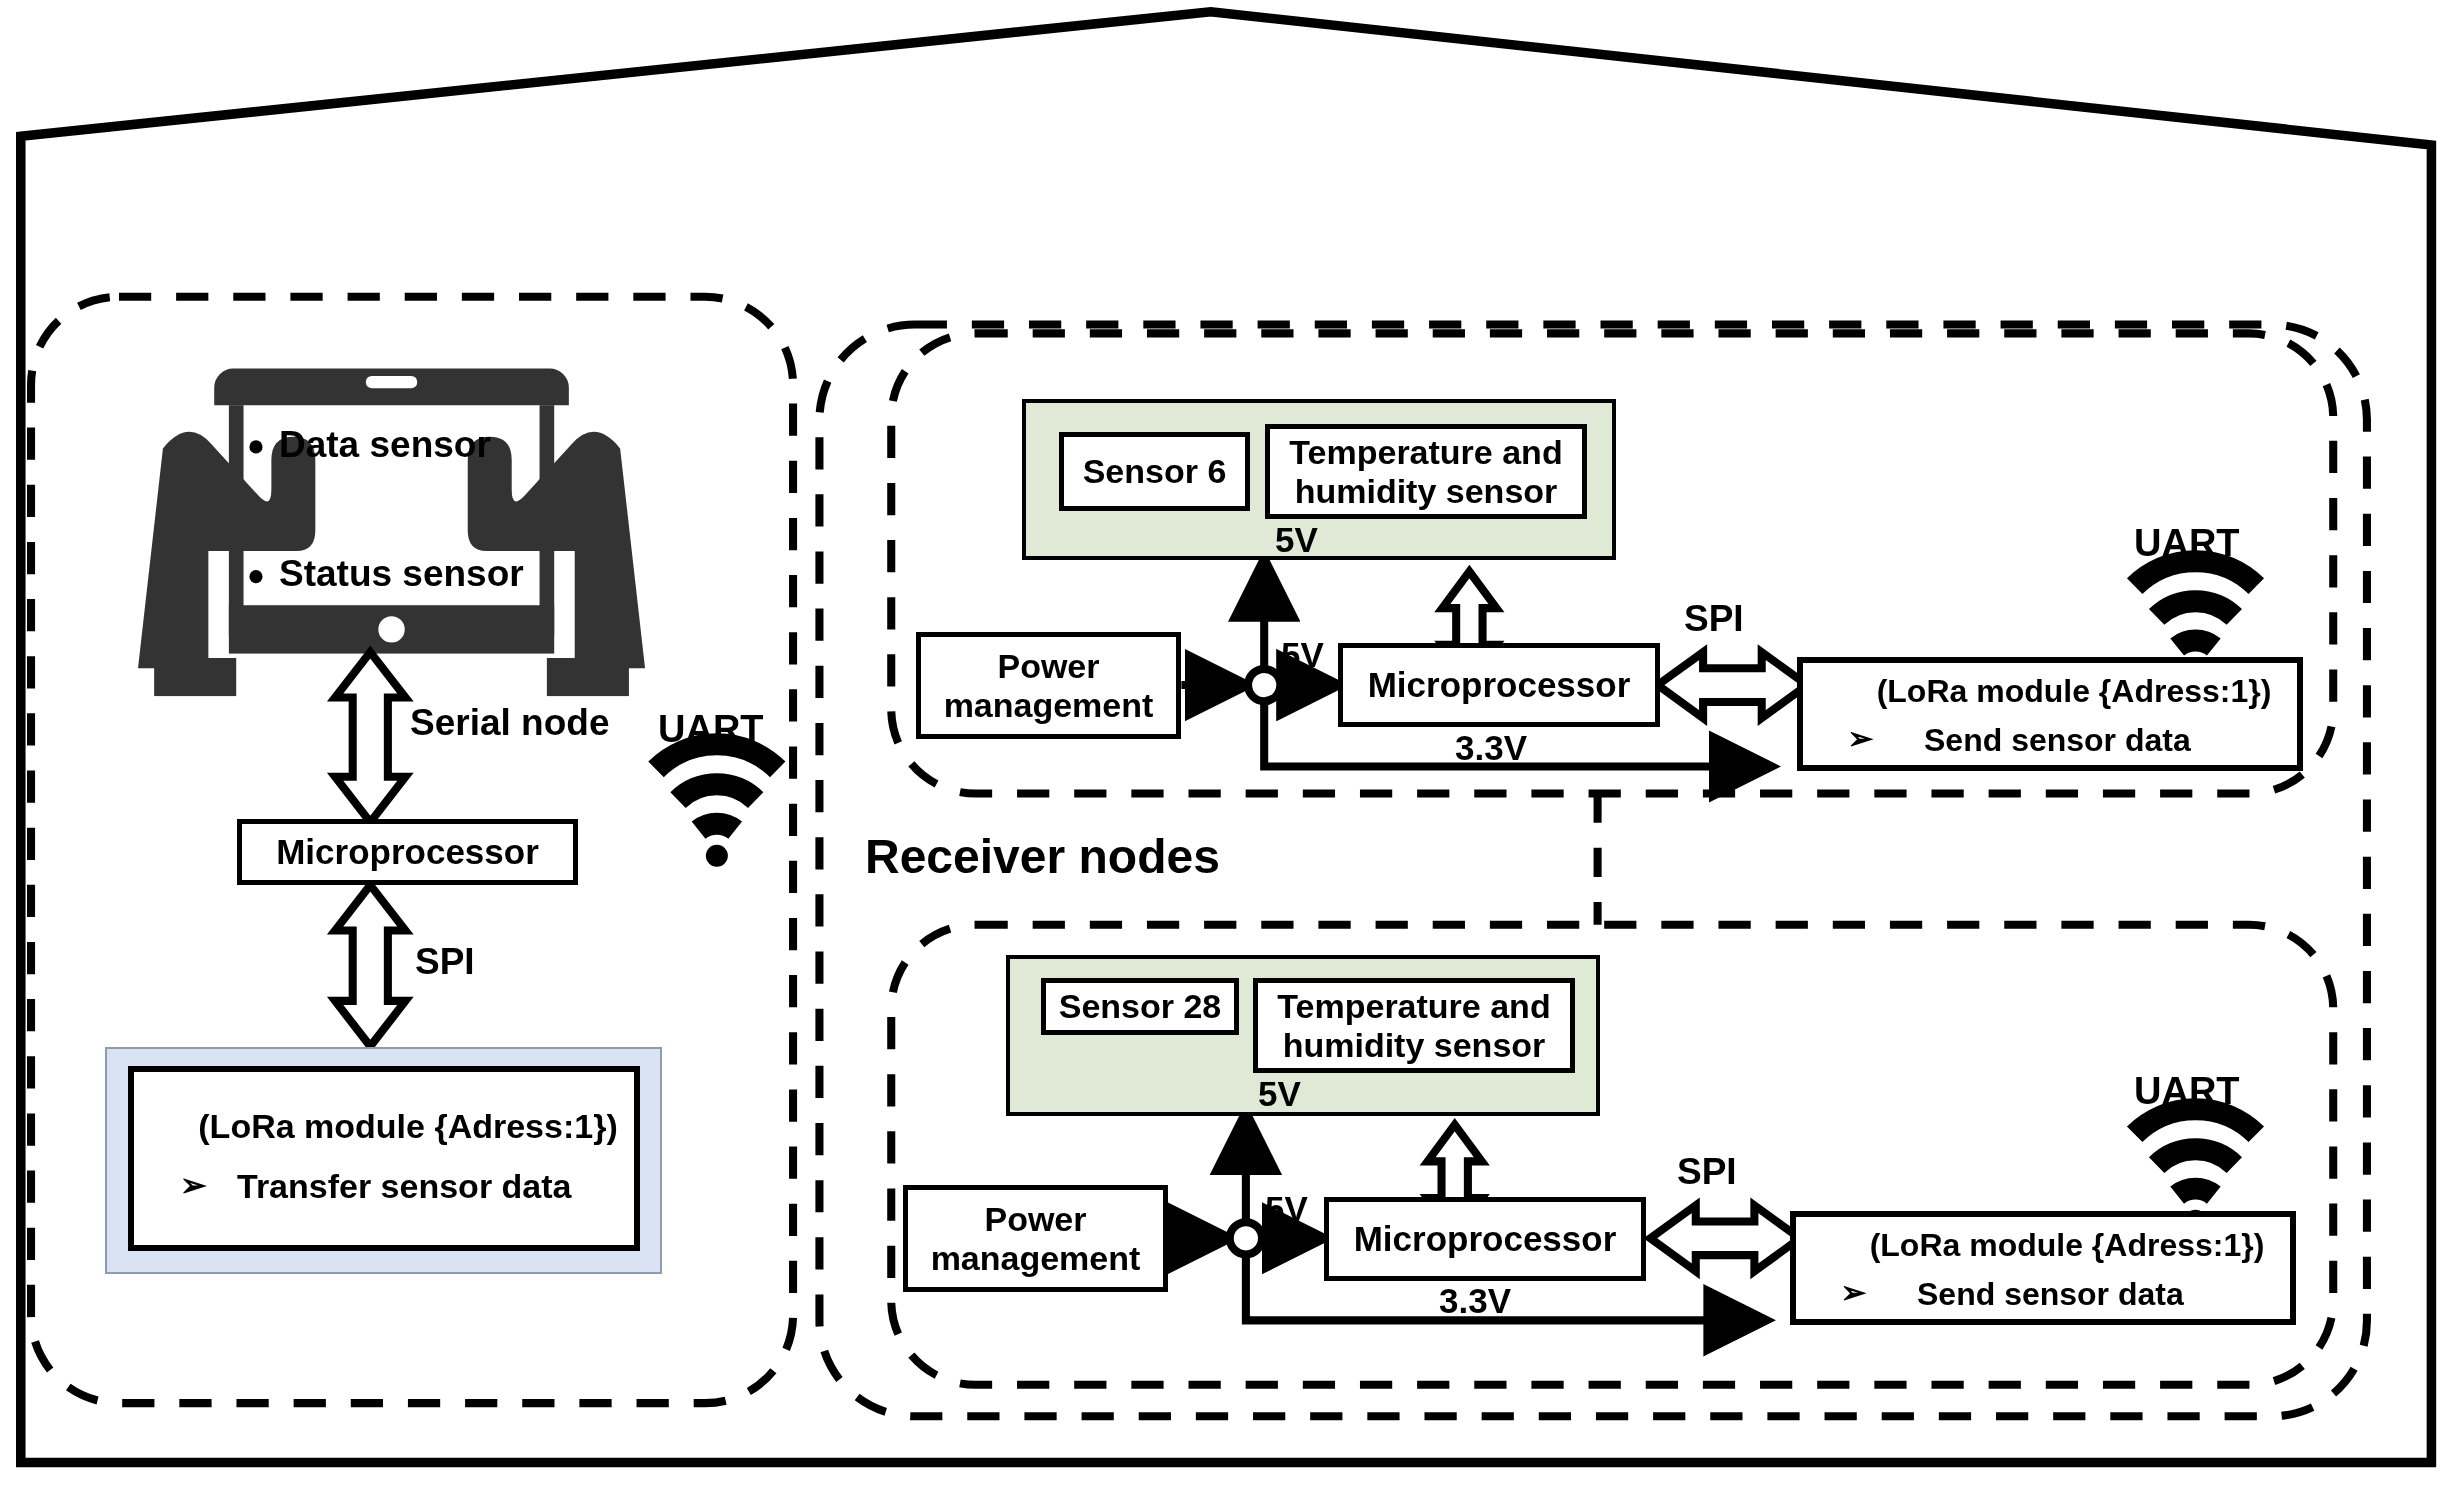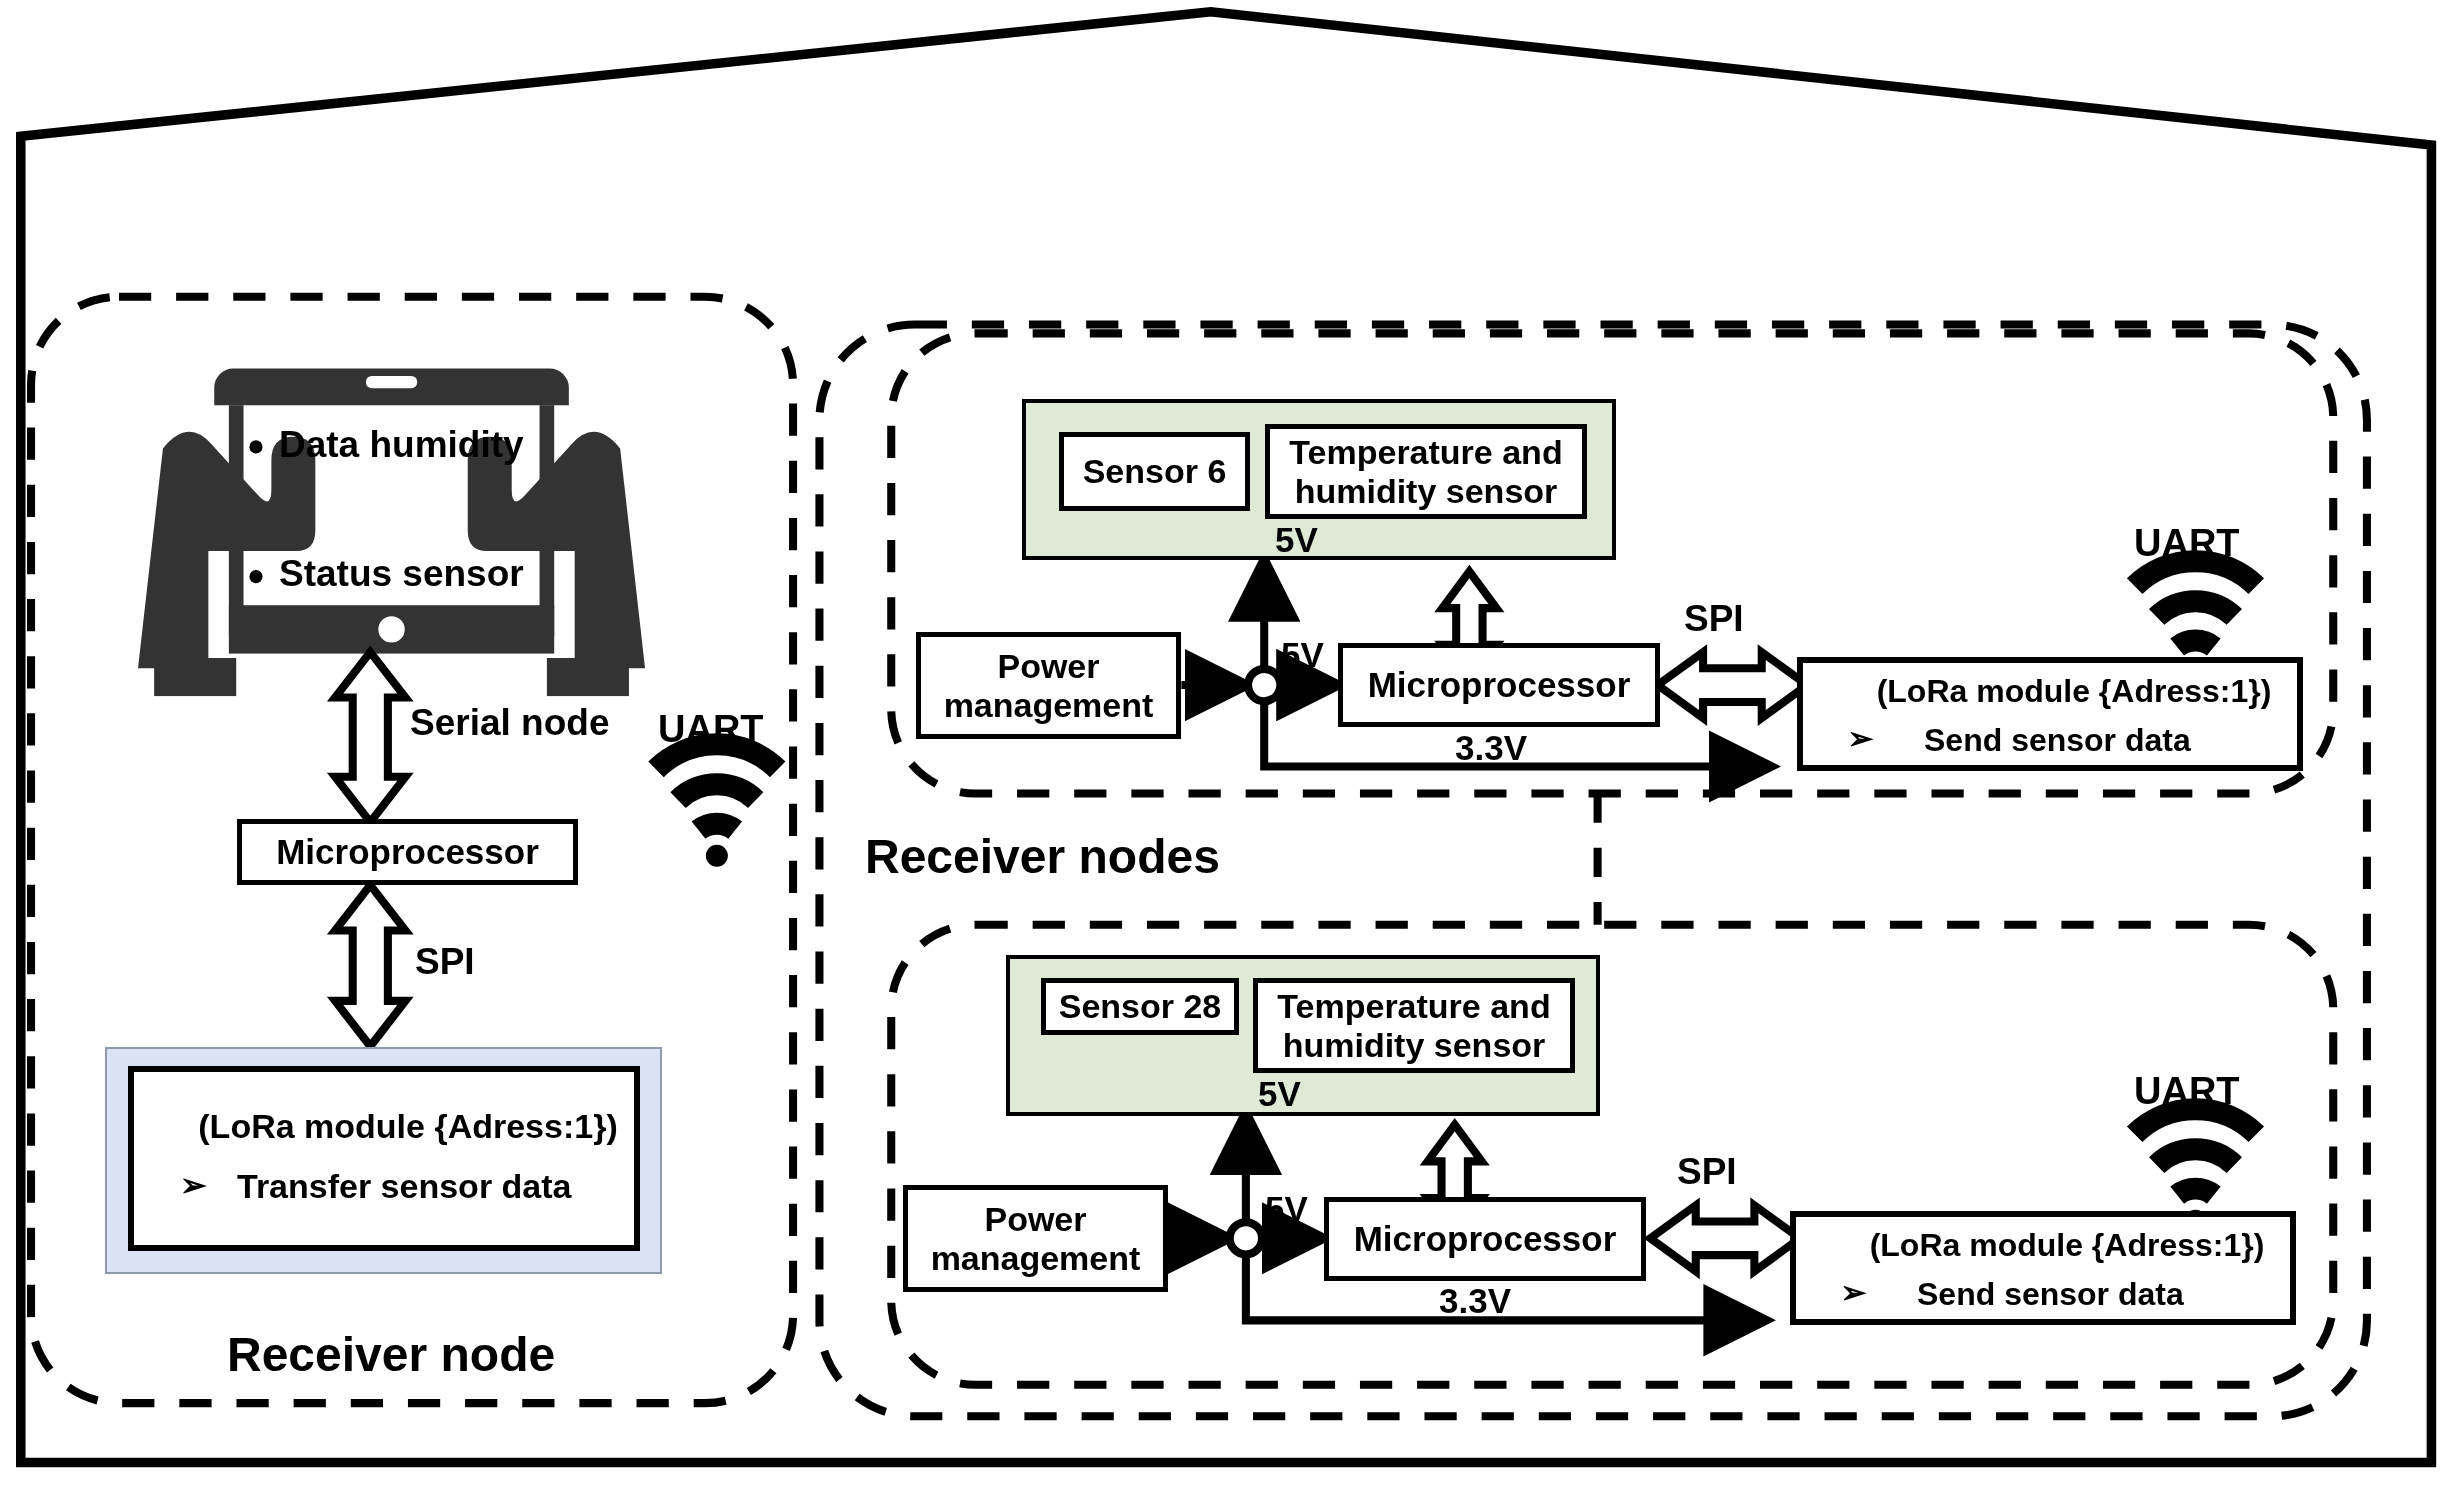--- a/index.html
+++ b/index.html
@@ -106,39 +106,38 @@
         L2394,1735 L2394,1713 L2314,1713 L2314,1735 Z" fill="#fff" stroke="#000" stroke-width="11" stroke-linejoin="miter"></path>
   <g fill="none" stroke="#000" stroke-width="30" stroke-linecap="butt">
     <path d="M2913,1548 a118,118 0 0 1 166,0"></path>
     <path d="M2943,1590 a76,76 0 0 1 106,0"></path>
     <path d="M2971,1631 a40,40 0 0 1 50,0"></path>
   </g>
   <circle cx="2996" cy="1666" r="15" fill="#000"></circle>
 
 </svg>
 
-<div class="lbl" style="left:279px;top:424px;font-size:37px;">Data humidity</div>
+<div class="lbl" style="left:279px;top:424px;font-size:37px;">Data sensor</div>
 <div class="lbl" style="left:279px;top:553px;font-size:37px;">Status sensor</div>
 
 <div class="lbl" style="left:410px;top:702px;font-size:37px;">Serial node</div>
 
 <div class="box" style="left:237px;top:819px;width:341px;height:66px;font-size:35px;">Microprocessor</div>
 
 <div class="lbl" style="left:415px;top:941px;font-size:37px;">SPI</div>
 
 <div class="lbl" style="left:658px;top:708px;font-size:38px;">UART</div>
 
 <div style="position:absolute;left:105px;top:1047px;width:557px;height:227px;background:#dae3f3;border:2.9px solid #8f9aad;box-sizing:border-box;"></div>
 <div style="position:absolute;left:128px;top:1066px;width:512px;height:185px;background:#fff;border:6.6px solid #000;box-sizing:border-box;">
   <div class="plain" style="left:0;top:35px;width:100%;text-align:center;font-size:34px;">(LoRa module {Adress:1})</div>
   <div class="plain" style="left:22px;top:94px;font-size:32px;">➢</div>
   <div class="plain" style="left:79px;top:95px;font-size:34px;">Transfer sensor data</div>
 </div>
 
-<div class="lbl" style="left:227px;top:1328px;font-size:48px;">Receiver node</div>
 
 <div class="lbl" style="left:865px;top:830px;font-size:48px;">Receiver nodes</div>
 
 <div style="position:absolute;left:1022px;top:399px;width:594px;height:161px;background:#dfe9d5;border:4.4px solid #000;box-sizing:border-box;"></div>
 
 <div class="box" style="left:1059px;top:432px;width:191px;height:79px;font-size:34px;">Sensor 6</div>
 
 <div class="box" style="left:1265px;top:424px;width:322px;height:95px;font-size:34px;">
   <span style="white-space:pre-line;">Temperature and
 humidity sensor</span>

